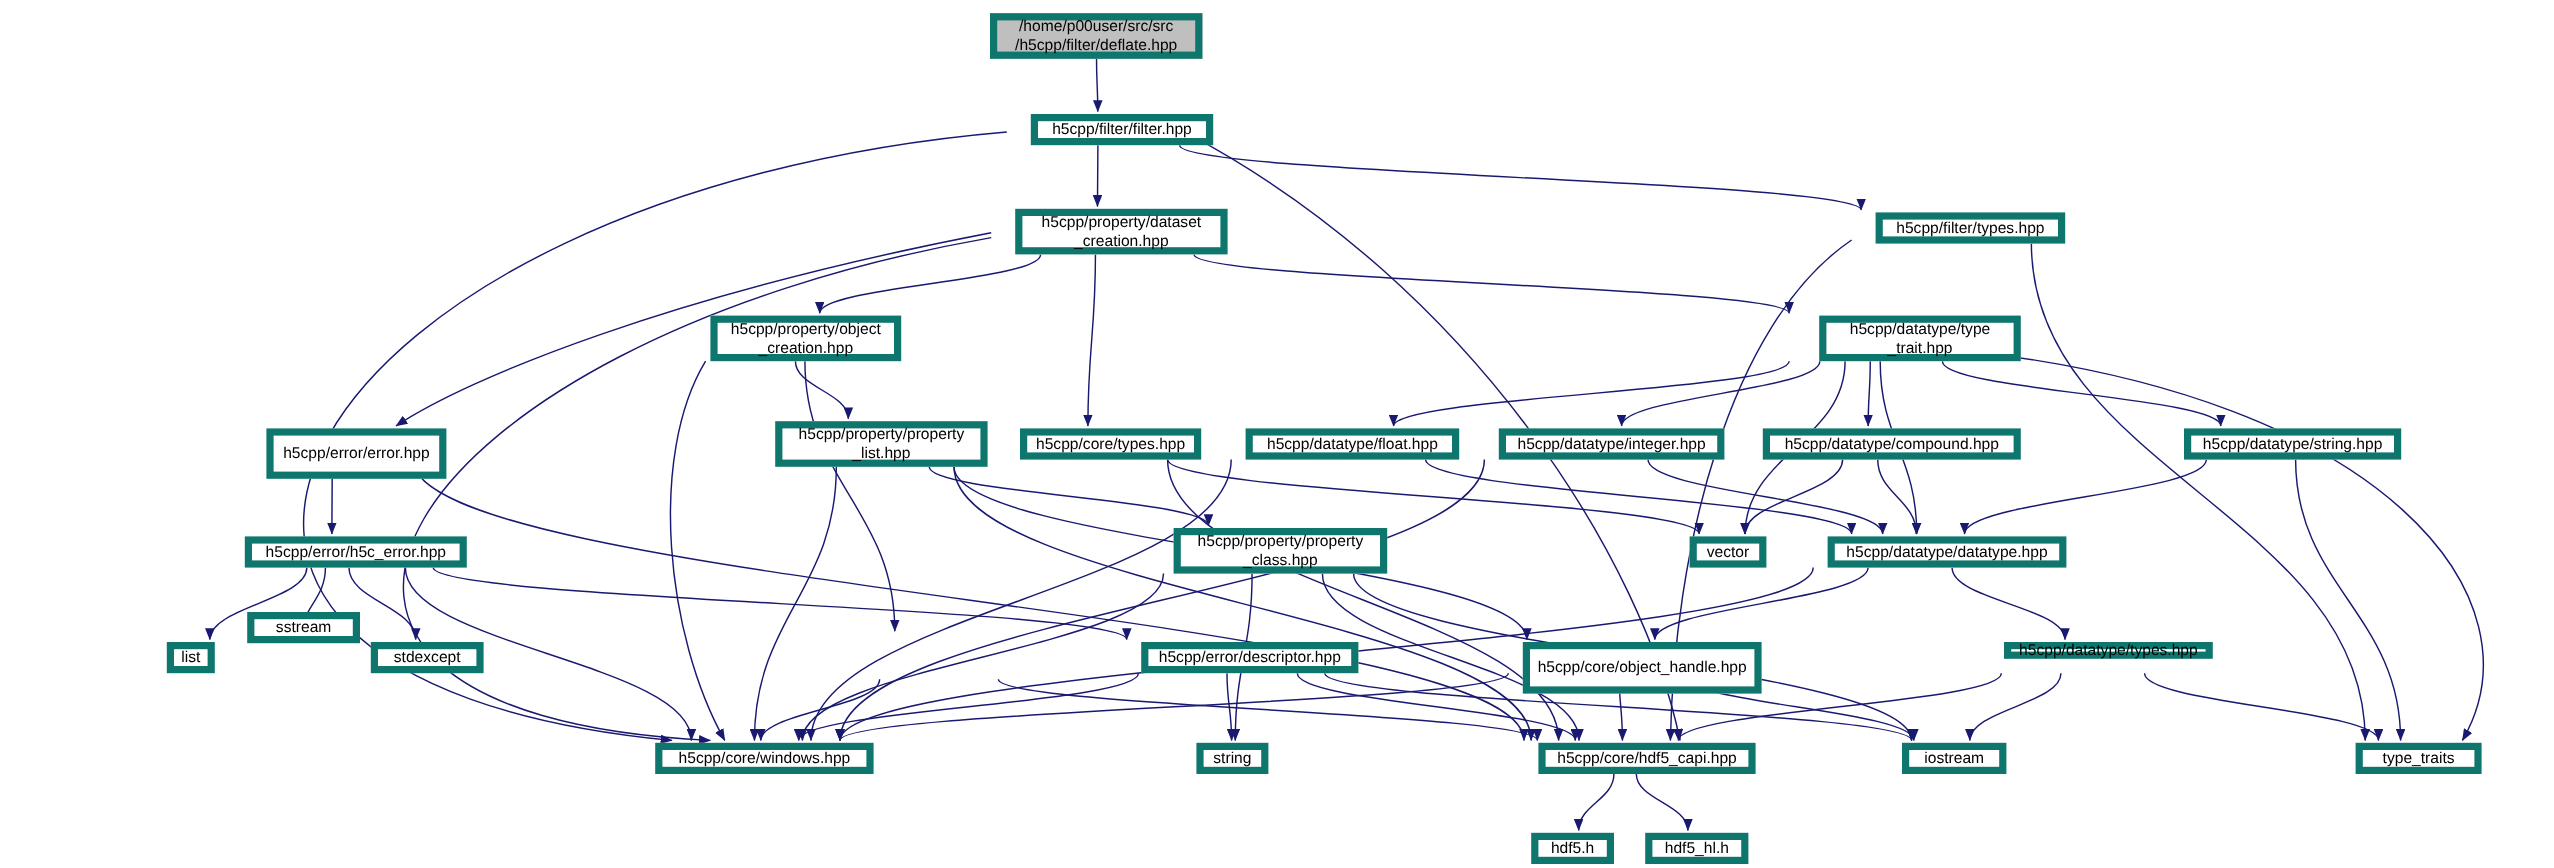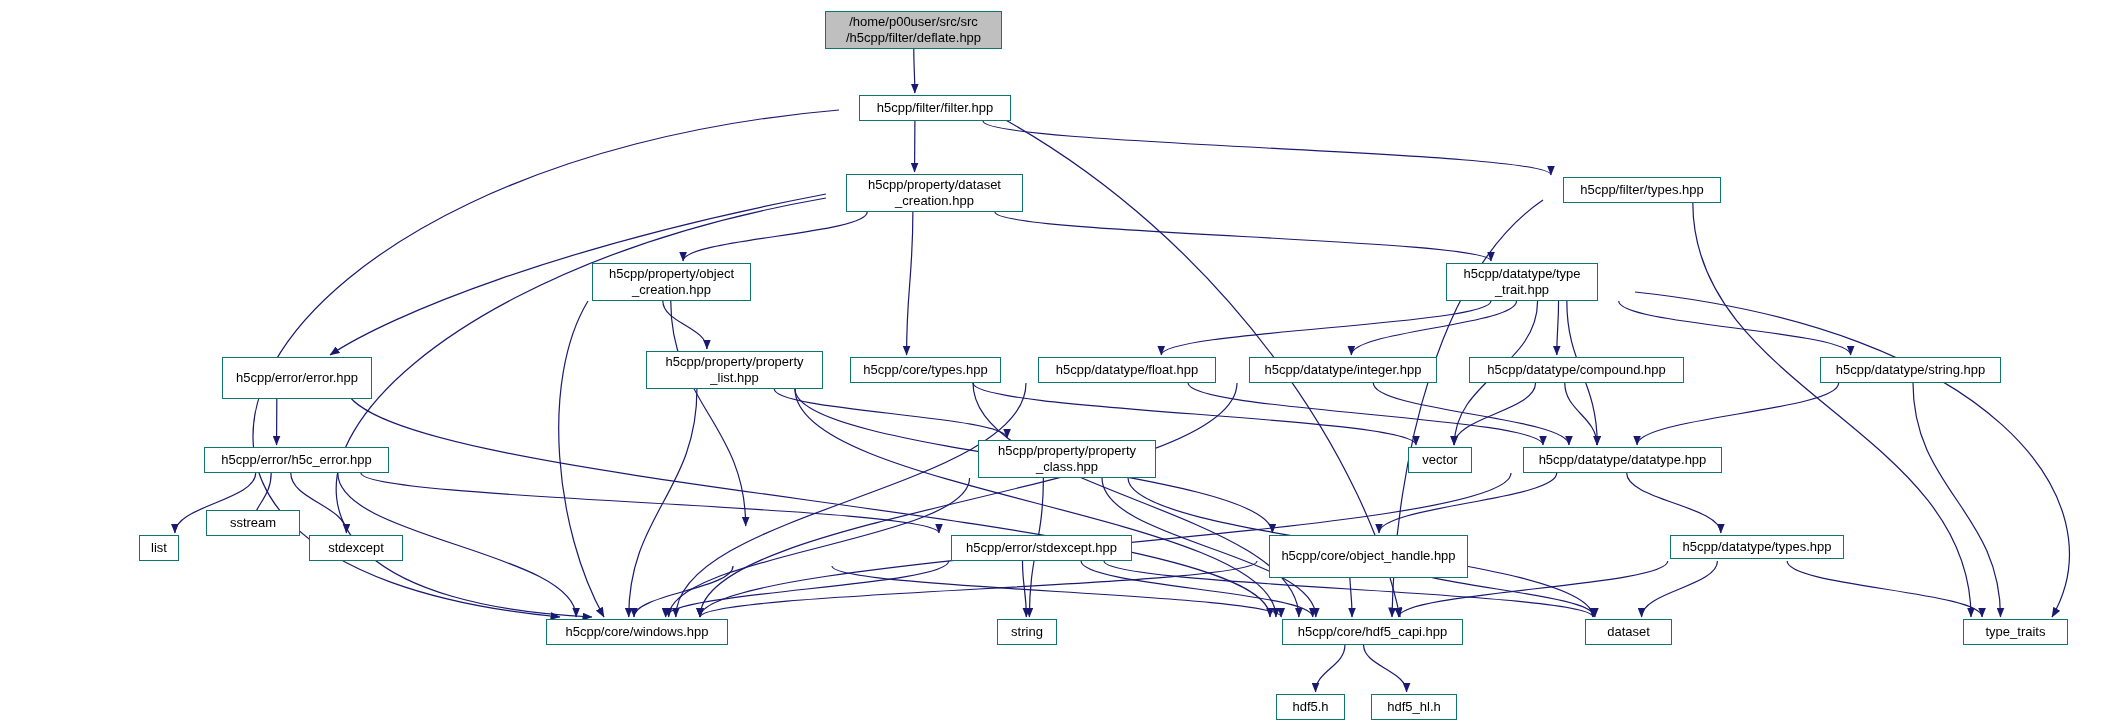--- a/index.html
+++ b/index.html
@@ -14,21 +14,21 @@
   #edge-layer {
     position: absolute;
     left: 0; top: 0;
     width: 2128px; height: 723px;
     pointer-events: none;
   }
   .node {
     position: absolute;
     box-sizing: border-box;
     background: #ffffff;
-    border: 1px solid #0f766e;
+    border: 6px solid #0f766e;
     color: #000000;
     display: flex;
     align-items: center;
     justify-content: center;
     text-align: center;
     font-size: 13px;
     line-height: 1.25;
     z-index: 2;
   }
   .node span { white-space: pre-line; padding: 0 4px; }
@@ -128,21 +128,21 @@
 
   <div class="node" id="n-filter_types" style="left:1543px;top:177px;width:158px;height:26px" data-interactable="true">
     <span data-interactable="false">h5cpp/filter/types.hpp</span>
   </div>
 
   <div class="node" id="n-object_creation" style="left:572px;top:263px;width:159px;height:38px" data-interactable="true">
     <span data-interactable="false">h5cpp/property/object
 _creation.hpp</span>
   </div>
 
-  <div class="node" id="n-type_trait" style="left:1426px;top:263px;width:152px;height:38px" data-interactable="true">
+  <div class="node" id="n-type_trait" style="left:1496px;top:263px;width:168px;height:38px" data-interactable="true">
     <span data-interactable="false">h5cpp/datatype/type
 _trait.hpp</span>
   </div>
 
   <div class="node" id="n-error" style="left:202px;top:357px;width:150px;height:42px" data-interactable="true">
     <span data-interactable="false">h5cpp/error/error.hpp</span>
   </div>
 
   <div class="node" id="n-property_list" style="left:626px;top:351px;width:177px;height:38px" data-interactable="true">
     <span data-interactable="false">h5cpp/property/property
@@ -193,45 +193,45 @@
   <div class="node" id="n-sstream" style="left:206px;top:510px;width:94px;height:26px" data-interactable="false">
     <span data-interactable="false">sstream</span>
   </div>
 
   <div class="node" id="n-stdexcept" style="left:309px;top:535px;width:94px;height:26px" data-interactable="false">
     <span data-interactable="false">stdexcept</span>
   </div>
 
 
   <div class="node" id="n-descriptor" style="left:931px;top:535px;width:181px;height:26px" data-interactable="true">
-    <span data-interactable="false">h5cpp/error/stdexcept.hpp</span>
+    <span data-interactable="false">h5cpp/error/descriptor.hpp</span>
   </div>
 
   <div class="node" id="n-object_handle" style="left:1249px;top:535px;width:199px;height:43px" data-interactable="true">
     <span data-interactable="false">h5cpp/core/object_handle.hpp</span>
   </div>
 
-  <div class="node" id="n-dt_types" style="left:1650px;top:535px;width:174px;height:24px" data-interactable="true">
+  <div class="node" id="n-dt_types" style="left:1650px;top:535px;width:174px;height:14px" data-interactable="true">
     <span data-interactable="false">h5cpp/datatype/types.hpp</span>
   </div>
 
   <div class="node" id="n-windows" style="left:526px;top:619px;width:182px;height:26px" data-interactable="true">
     <span data-interactable="false">h5cpp/core/windows.hpp</span>
   </div>
 
   <div class="node" id="n-string_std" style="left:997px;top:619px;width:60px;height:26px" data-interactable="false">
     <span data-interactable="false">string</span>
   </div>
 
   <div class="node" id="n-hdf5_capi" style="left:1262px;top:619px;width:181px;height:26px" data-interactable="true">
     <span data-interactable="false">h5cpp/core/hdf5_capi.hpp</span>
   </div>
 
   <div class="node" id="n-iostream" style="left:1585px;top:619px;width:87px;height:26px" data-interactable="false">
-    <span data-interactable="false">dataset</span>
+    <span data-interactable="false">iostream</span>
   </div>
 
   <div class="node" id="n-type_traits" style="left:1963px;top:619px;width:105px;height:26px" data-interactable="false">
     <span data-interactable="false">type_traits</span>
   </div>
 
   <div class="node" id="n-hdf5_h" style="left:1276px;top:694px;width:69px;height:26px" data-interactable="false">
     <span data-interactable="false">hdf5.h</span>
   </div>
 

